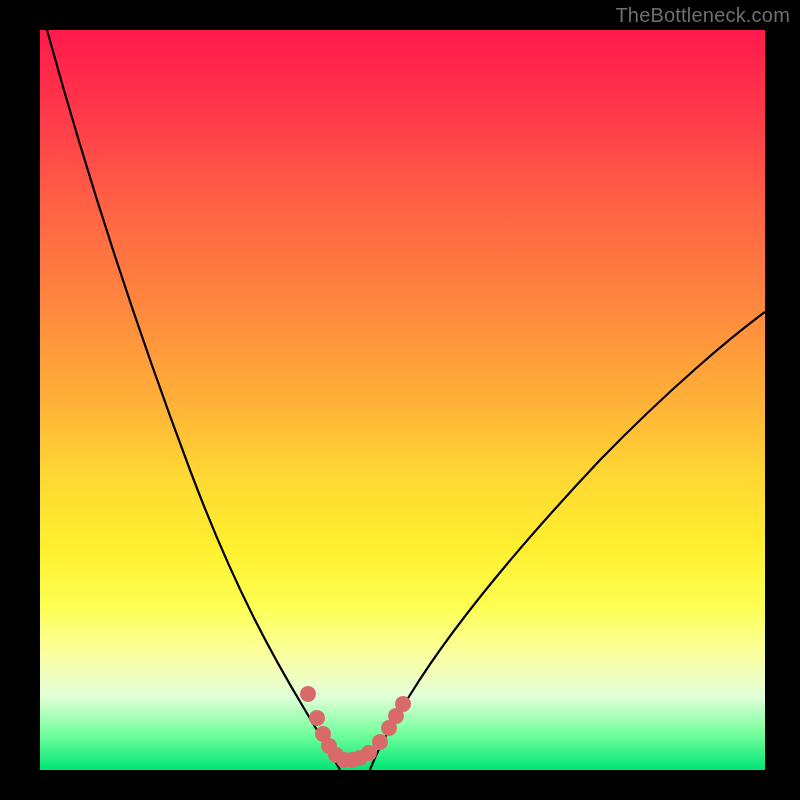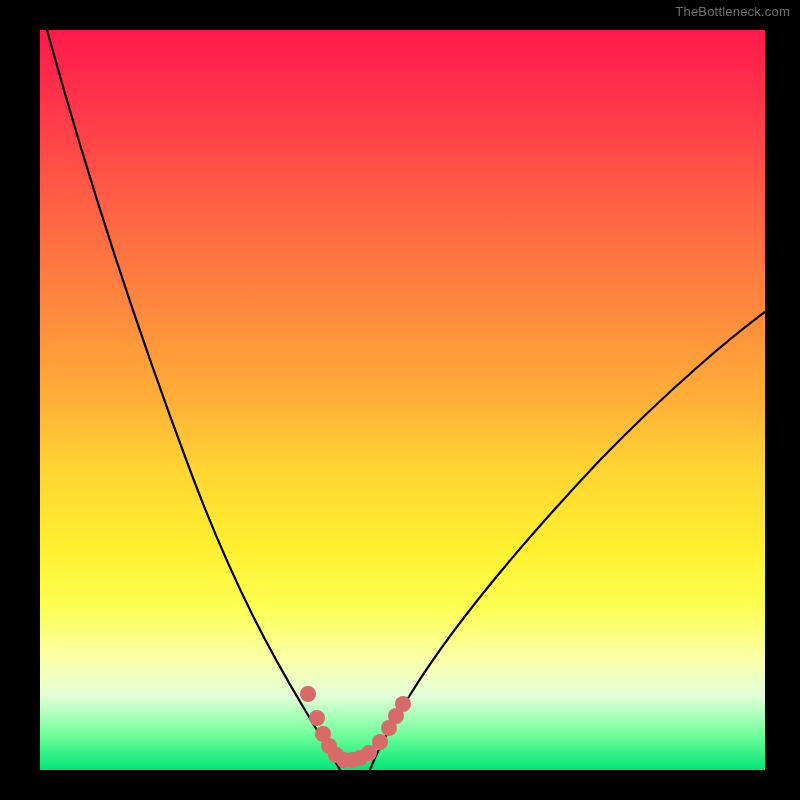--- a/index.html
+++ b/index.html
@@ -38,21 +38,21 @@
       #e3ffd8 90%,
       #76ff9e 95%,
       #00e676 100%
     );
   }
   .watermark {
     position: absolute;
     top: 4px;
     right: 10px;
     color: #6f6f6f;
-    font-size: 13px;
+    font-size: 20px;
     font-weight: 500;
     letter-spacing: 0.2px;
     z-index: 10;
   }
   svg.curves {
     position: absolute;
     left: 0;
     top: 0;
     width: 725px;
     height: 740px;

